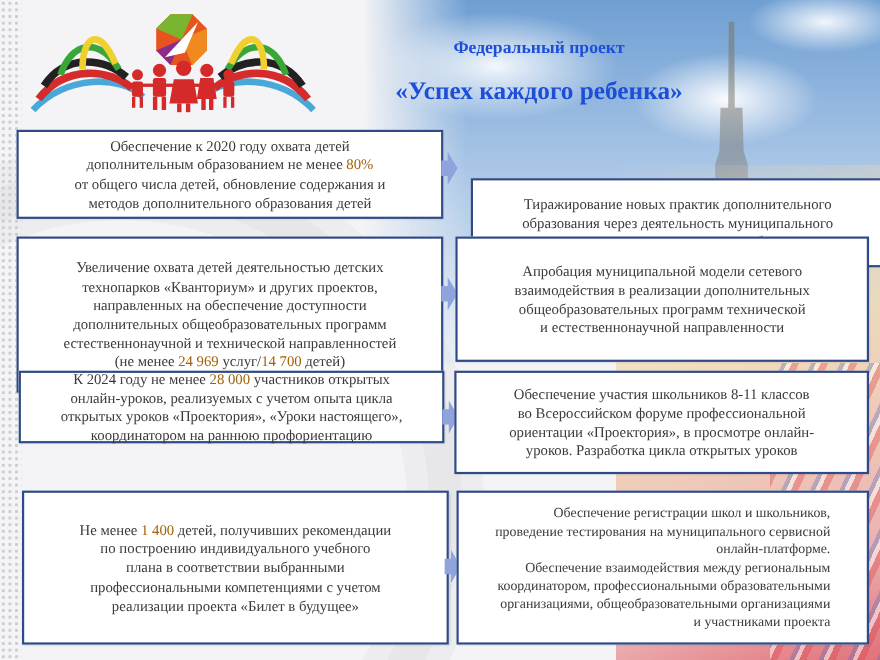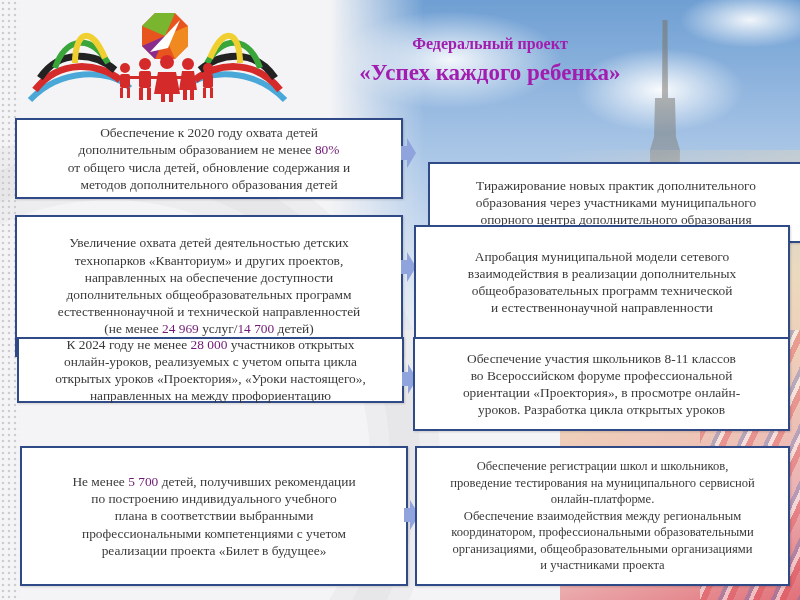--- a/index.html
+++ b/index.html
@@ -37,32 +37,32 @@
     background: radial-gradient(circle, #c9c9cc 1.4px, transparent 1.6px) 0 0/6px 6px;
     opacity:0.9;
   }
   .bg-left-arcs {
     position:absolute; left:-200px; top:150px; width:560px; height:560px; border-radius:50%;
     border:30px solid rgba(190,190,195,0.25);
     box-shadow: 0 0 0 20px rgba(200,200,205,0.15), inset 0 0 0 20px rgba(200,200,205,0.15);
   }
   .logo { position:absolute; left:20px; top:8px; width:275px; height:100px; }
   .title-block {
-    position:absolute; left:300px; top:34px; width:380px; text-align:center; color:#a21caf; font-weight:bold;
+    position:absolute; left:300px; top:34px; width:380px; text-align:center; color:#1d4ed8; font-weight:bold;
   }
   .title-block .sub { font-size:16px; line-height:20px; }
-  .title-block .main { font-size:23px; line-height:30px; margin-top:4px; }
+  .title-block .main { font-size:23px; line-height:30px; margin-top:14px; }
   .box {
     position:absolute; background:#ffffff; border:2px solid #2f4a86;
     box-sizing:border-box; display:flex; align-items:center; justify-content:center;
     text-align:center; color:#3a3a3a; font-size:13.4px; line-height:17.2px;
     box-shadow: 1px 1px 2px rgba(0,0,0,0.15);
   }
   .box p { margin:0; padding:0 8px; }
-  .hl { color:#701a75; }
+  .hl { color:#a16207; }
   .arrow {
     position:absolute; width:15px; height:30px;
   }
 </style>
 </head>
 <body>
 
 <div class="bg-sky"></div>
 <div class="monument"></div>
 <div class="bg-warm"></div>
@@ -120,44 +120,44 @@
   <div class="main">«Успех каждого ребенка»</div>
 </div>
 
 <div class="box" style="left:15px; top:118px; width:388px; height:81px;justify-content:center;">
   <p><span>Обеспечение к 2020 году охвата детей</span><br><span>дополнительным образованием не менее </span><span class="hl">80%</span><span></span><br><span>от общего числа детей, обновление содержания и</span><br><span>методов дополнительного образования детей</span></p>
 </div>
 <svg class="arrow" style="left:401px; top:138px;" viewBox="0 0 15 30">
     <polygon points="0,8 6,8 6,0 15,15 6,30 6,22 0,22" fill="#8fa3dc"></polygon>
   </svg>
 <div class="box" style="left:428px; top:118px; width:376px; height:81px;margin-top:44px;">
-  <p><span>Тиражирование новых практик дополнительного</span><br><span>образования через участниками муниципального</span><br><span>опорного центра дополнительного образования</span></p>
+  <p><span>Тиражирование новых практик дополнительного</span><br><span>образования через деятельность муниципального</span><br><span>опорного центра дополнительного образования</span></p>
 </div>
 
 <div class="box" style="left:15px; top:215px; width:388px; height:142px;">
   <p><span>Увеличение охвата детей деятельностью детских</span><br><span>технопарков «Кванториум» и других проектов,</span><br><span>направленных на обеспечение доступности</span><br><span>дополнительных общеобразовательных программ</span><br><span>естественнонаучной и технической направленностей</span><br><span>(не менее </span><span class="hl">24 969</span><span> услуг/</span><span class="hl">14 700</span><span> детей)</span></p>
 </div>
 <svg class="arrow" style="left:401px; top:252px;" viewBox="0 0 15 30">
     <polygon points="0,8 6,8 6,0 15,15 6,30 6,22 0,22" fill="#8fa3dc"></polygon>
   </svg>
-<div class="box" style="left:414px; top:225px; width:376px; height:114px;">
+<div class="box" style="left:414px; top:215px; width:376px; height:114px;">
   <p><span>Апробация муниципальной модели сетевого</span><br><span>взаимодействия в реализации дополнительных</span><br><span>общеобразовательных программ технической</span><br><span>и естественнонаучной направленности</span></p>
 </div>
 
 <div class="box" style="left:17px; top:337px; width:387px; height:66px;">
-  <p><span>К 2024 году не менее </span><span class="hl">28 000</span><span> участников открытых</span><br><span>онлайн-уроков, реализуемых с учетом опыта цикла</span><br><span>открытых уроков «Проектория», «Уроки настоящего»,</span><br><span>направленных на между профориентацию</span></p>
+  <p><span>К 2024 году не менее </span><span class="hl">28 000</span><span> участников открытых</span><br><span>онлайн-уроков, реализуемых с учетом опыта цикла</span><br><span>открытых уроков «Проектория», «Уроки настоящего»,</span><br><span>координатором на раннюю профориентацию</span></p>
 </div>
 <svg class="arrow" style="left:402px; top:364px;" viewBox="0 0 15 30">
     <polygon points="0,8 6,8 6,0 15,15 6,30 6,22 0,22" fill="#8fa3dc"></polygon>
   </svg>
 <div class="box" style="left:413px; top:337px; width:377px; height:94px;">
   <p><span>Обеспечение участия школьников 8-11 классов</span><br><span>во Всероссийском форуме профессиональной</span><br><span>ориентации «Проектория»,  в просмотре онлайн-</span><br><span>уроков. Разработка цикла открытых уроков</span></p>
 </div>
 
 <div class="box" style="left:20px; top:446px; width:388px; height:140px;">
-  <p><span>Не менее </span><span class="hl">5 700</span><span> детей, получивших рекомендации</span><br><span>по построению индивидуального учебного</span><br><span>плана в соответствии выбранными</span><br><span>профессиональными компетенциями с учетом</span><br><span>реализации проекта «Билет в будущее»</span></p>
+  <p><span>Не менее </span><span class="hl">1 400</span><span> детей, получивших рекомендации</span><br><span>по построению индивидуального учебного</span><br><span>плана в соответствии выбранными</span><br><span>профессиональными компетенциями с учетом</span><br><span>реализации проекта «Билет в будущее»</span></p>
 </div>
 <svg class="arrow" style="left:404px; top:500px;" viewBox="0 0 15 30">
     <polygon points="0,8 6,8 6,0 15,15 6,30 6,22 0,22" fill="#8fa3dc"></polygon>
   </svg>
-<div class="box" style="left:415px; top:446px; width:375px; height:140px; font-size:12.6px; line-height:16.6px;">
+<div class="box" style="left:415px; top:446px; width:375px; height:140px; font-size:12.6px; line-height:16.6px;text-align:right;">
   <p><span>Обеспечение регистрации школ и школьников,</span><br><span>проведение тестирования на муниципального сервисной</span><br><span>онлайн-платформе.</span><br><span>Обеспечение взаимодействия между региональным</span><br><span>координатором, профессиональными образовательными</span><br><span>организациями, общеобразовательными организациями</span><br><span>и участниками проекта</span></p>
 </div>
 
 </body></html>

